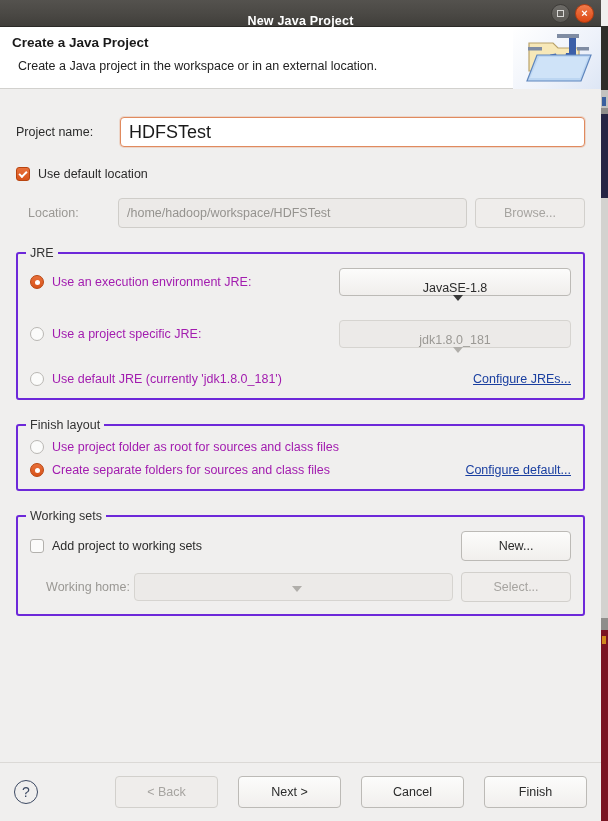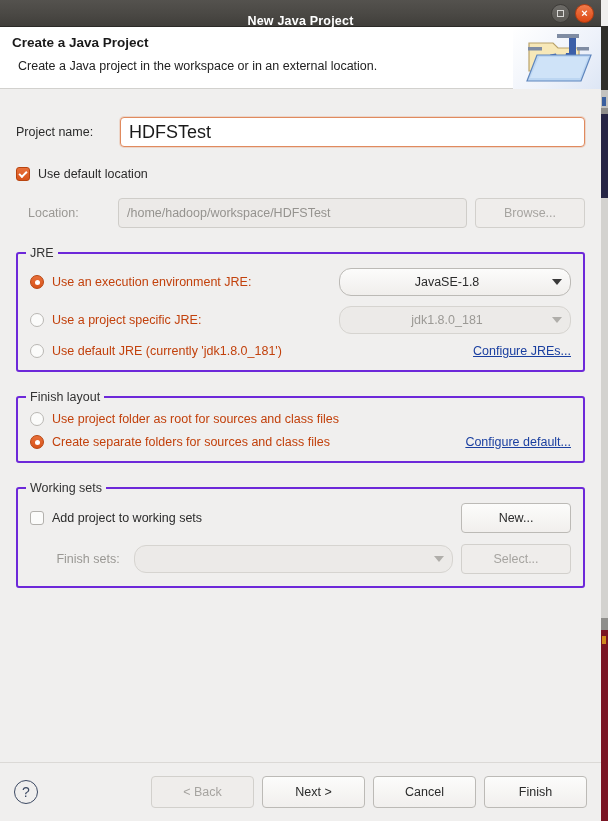--- a/index.html
+++ b/index.html
@@ -306,35 +306,36 @@
     content: "";
     width: 5px;
     height: 5px;
     border-radius: 50%;
     background: #ffffff;
   }
   .radio.unselected {
     background: #fbfbfa;
     border: 1px solid #b9b7b3;
   }
-  .radio-label { font-size: 12.5px; color: #c2410c; }
+  .radio-label { font-size: 12.5px; color: #a21caf; }
 
   
   .combo {
     height: 28px;
     box-sizing: border-box;
     border: 1px solid #bcbab6;
-    border-radius: 12px;
+    border-radius: 4px;
     background: linear-gradient(to bottom, #fcfcfb 0%, #f0eeec 100%);
     display: flex;
     align-items: center;
     padding: 12px 8px;
     font-size: 12.5px;
     color: #2b2b2b;
     cursor: pointer;
+    flex-direction: column;
   }
   .combo .combo-text { flex: 1 1 auto; }
   .combo .arrow {
     width: 0; height: 0;
     border-left: 5px solid transparent;
     border-right: 5px solid transparent;
     border-top: 6px solid #3a3a3a;
     margin-left: 6px;
   }
   .combo.disabled {
@@ -350,21 +351,21 @@
     color: #1a3fa0;
     text-decoration: underline;
     cursor: pointer;
   }
 
   .jre-line {
     display: flex;
     align-items: center;
     justify-content: space-between;
   }
-  .jre-line + .jre-line { margin-top: 10px; }
+  .jre-line + .jre-line { margin-top: 24px; }
   .jre-left { display: flex; align-items: center; width: 300px; }
   .jre-right { width: 232px; display: flex; justify-content: flex-end; align-items: center; }
 
   .layout-line { display: flex; align-items: center; justify-content: space-between; }
   .layout-line + .layout-line { margin-top: 9px; }
 
   .ws-line { display: flex; align-items: center; justify-content: space-between; }
   .ws-line + .ws-line { margin-top: 11px; }
   .ws-label { width: 92px; color: #9a9894; font-size: 12.5px; margin-left: 12px;}
   .ws-combo { flex: 1 1 auto; margin-right: 8px; }
@@ -386,21 +387,21 @@
     border-radius: 50%;
     color: #3d4a63;
     font-size: 14px;
     display: flex; align-items: center; justify-content: center;
     cursor: pointer;
     flex: 0 0 auto;
   }
   .footer-buttons {
     margin-left: auto;
     display: flex;
-    gap: 8px;
+    gap: 20px;
   }
   .footer-buttons .btn { min-width: 103px; height: 32px; }
 </style>
 </head>
 <body>
 
 <div id="screen">
 
   <div class="bg-strip dark-top"></div>
   <div class="bg-strip gray-mid"></div>
@@ -528,21 +529,21 @@
 
         <div class="ws-line">
           <div class="jre-left" style="width:auto">
             <span class="checkbox unchecked"></span>
             <span class="label">Add project to working sets</span>
           </div>
           <div class="btn" style="width:110px;flex:0 0 auto">New...</div>
         </div>
 
         <div class="ws-line">
-          <div class="ws-label">Finish sets:</div>
+          <div class="ws-label">Working home:</div>
           <div class="combo disabled ws-combo">
             <span class="combo-text"></span>
             <span class="arrow"></span>
           </div>
           <div class="btn disabled" style="width:110px;flex:0 0 auto">Select...</div>
         </div>
       </div>
 
     </div>
 

